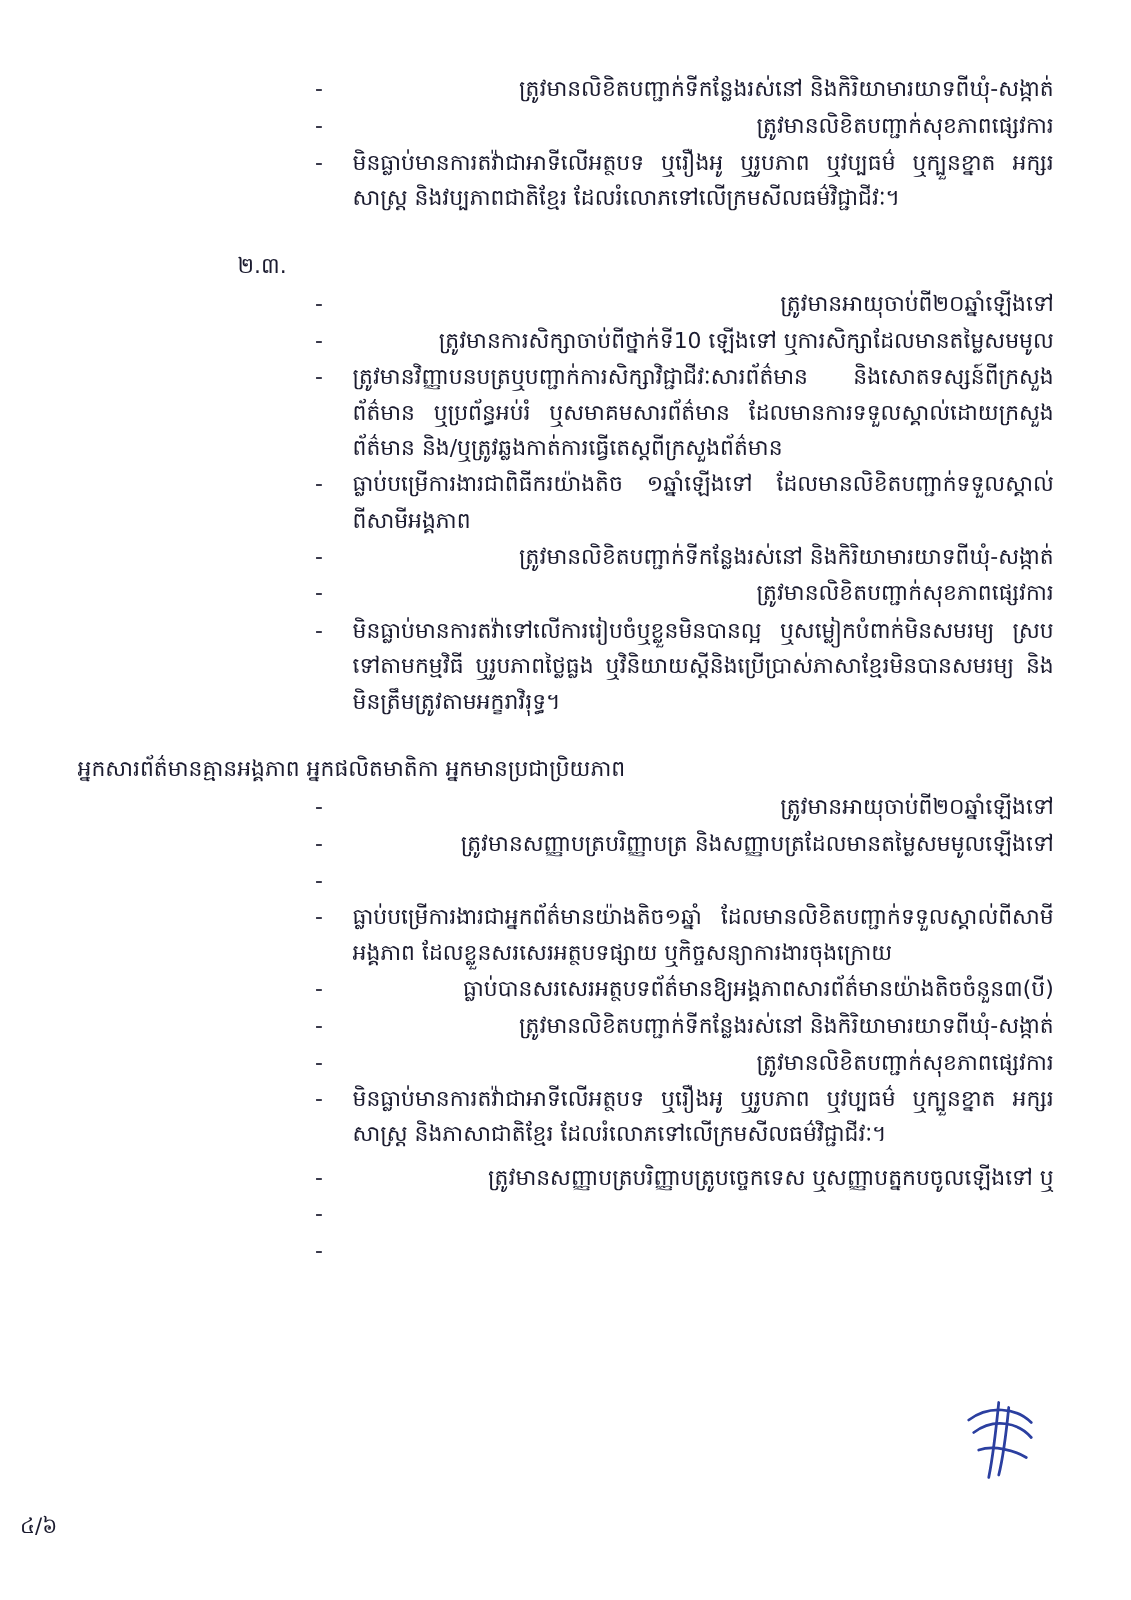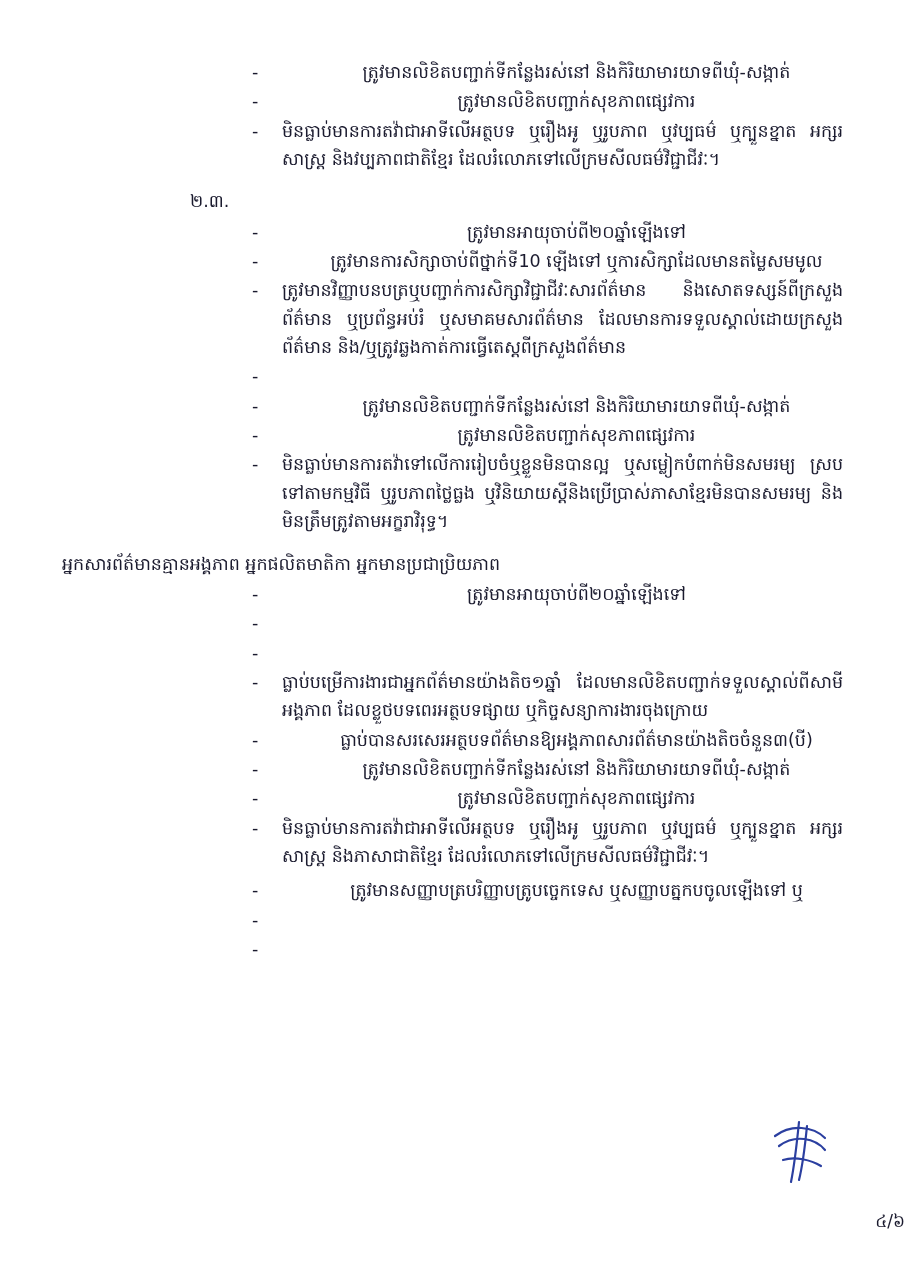--- a/index.html
+++ b/index.html
@@ -27,21 +27,21 @@
     line-height: 1.62;
   }
 
   
   .section {
     margin-bottom: 6px;
   }
   .sec-head {
     display: flex;
     align-items: center;
-    margin-top: 14px;
+    margin-top: 26px;
     margin-bottom: 2px;
   }
   .sec-num {
     width: 58px;
     flex: 0 0 58px;
     padding-left: 128px;
     box-sizing: content-box;
     white-space: nowrap;
   }
   .sec-title {
@@ -63,35 +63,35 @@
     flex: 0 0 30px;
     width: 30px;
     text-align: left;
   }
   .btext {
     flex: 1 1 auto;
     text-align: justify;
     text-justify: inter-word;
   }
   .btext.nojust {
-    text-align: center;
+    text-align: right;
     margin-left: 28px;
   }
 
   
   ul.bullets.top {
     margin-bottom: 0;
   }
 
   .page-number {
     position: absolute;
-    left: 0;
+    left: 16px;
     right: 0;
     bottom: 44px;
-    text-align: right;
+    text-align: left;
     font-size: 17px;
   }
 
   
   .signature {
     position: absolute;
     right: 72px;
     bottom: 92px;
     width: 64px;
     height: 72px;
@@ -130,20 +130,21 @@
       <li>
         <span class="dash">-</span>
         <span class="btext nojust">ត្រូវមានការសិក្សាចាប់ពីថ្នាក់ទី10 ឡើងទៅ ឬការសិក្សាដែលមានតម្លៃសមមូល</span>
       </li>
       <li>
         <span class="dash">-</span>
         <span class="btext">ត្រូវមានវិញ្ញាបនបត្រឬបញ្ជាក់ការសិក្សាវិជ្ជាជីវៈសារព័ត៌មាន និងសោតទស្សន៍ពីក្រសួងព័ត៌មាន ឬប្រព័ន្ធអប់រំ ឬសមាគមសារព័ត៌មាន ដែលមានការទទួលស្គាល់ដោយក្រសួងព័ត៌មាន និង/ឬត្រូវឆ្លងកាត់ការធ្វើតេស្តពីក្រសួងព័ត៌មាន</span>
       </li>
       <li>
         <span class="dash">-</span>
+        <span class="btext">ធ្លាប់បម្រើការងារជាពិធីករយ៉ាងតិច ១ឆ្នាំឡើងទៅ ដែលមានលិខិតបញ្ជាក់ទទួលស្គាល់ពីសាមីអង្គភាព</span>
       </li>
       <li>
         <span class="dash">-</span>
         <span class="btext nojust">ត្រូវមានលិខិតបញ្ជាក់ទីកន្លែងរស់នៅ និងកិរិយាមារយាទពីឃុំ-សង្កាត់</span>
       </li>
       <li>
         <span class="dash">-</span>
         <span class="btext nojust">ត្រូវមានលិខិតបញ្ជាក់សុខភាពផ្សេវការ</span>
       </li>
       <li>
@@ -157,27 +158,28 @@
     <div class="sec-head">
       <span class="sec-title">អ្នកសារព័ត៌មានគ្មានអង្គភាព អ្នកផលិតមាតិកា អ្នកមានប្រជាប្រិយភាព</span>
     </div>
     <ul class="bullets">
       <li>
         <span class="dash">-</span>
         <span class="btext nojust">ត្រូវមានអាយុចាប់ពី២០ឆ្នាំឡើងទៅ</span>
       </li>
       <li>
         <span class="dash">-</span>
-      </li>
-      <li>
-        <span class="dash">-</span>
-      </li>
-      <li>
-        <span class="dash">-</span>
-        <span class="btext">ធ្លាប់បម្រើការងារជាអ្នកព័ត៌មានយ៉ាងតិច១ឆ្នាំ ដែលមានលិខិតបញ្ជាក់ទទួលស្គាល់ពីសាមីអង្គភាព ដែលខ្លួថបទពេរអត្ថបទផ្សាយ ឬកិច្ចសន្យាការងារចុងក្រោយ</span>
+        <span class="btext nojust">ត្រូវមានសញ្ញាបត្របរិញ្ញាបត្រ និងសញ្ញាបត្រដែលមានតម្លៃសមមូលឡើងទៅ</span>
+      </li>
+      <li>
+        <span class="dash">-</span>
+      </li>
+      <li>
+        <span class="dash">-</span>
+        <span class="btext">ធ្លាប់បម្រើការងារជាអ្នកព័ត៌មានយ៉ាងតិច១ឆ្នាំ ដែលមានលិខិតបញ្ជាក់ទទួលស្គាល់ពីសាមីអង្គភាព ដែលខ្លួនសរសេរអត្ថបទផ្សាយ ឬកិច្ចសន្យាការងារចុងក្រោយ</span>
       </li>
       <li>
         <span class="dash">-</span>
         <span class="btext nojust">ធ្លាប់បានសរសេរអត្ថបទព័ត៌មានឱ្យអង្គភាពសារព័ត៌មានយ៉ាងតិចចំនួន៣(បី)</span>
       </li>
       <li>
         <span class="dash">-</span>
         <span class="btext nojust">ត្រូវមានលិខិតបញ្ជាក់ទីកន្លែងរស់នៅ និងកិរិយាមារយាទពីឃុំ-សង្កាត់</span>
       </li>
       <li>

